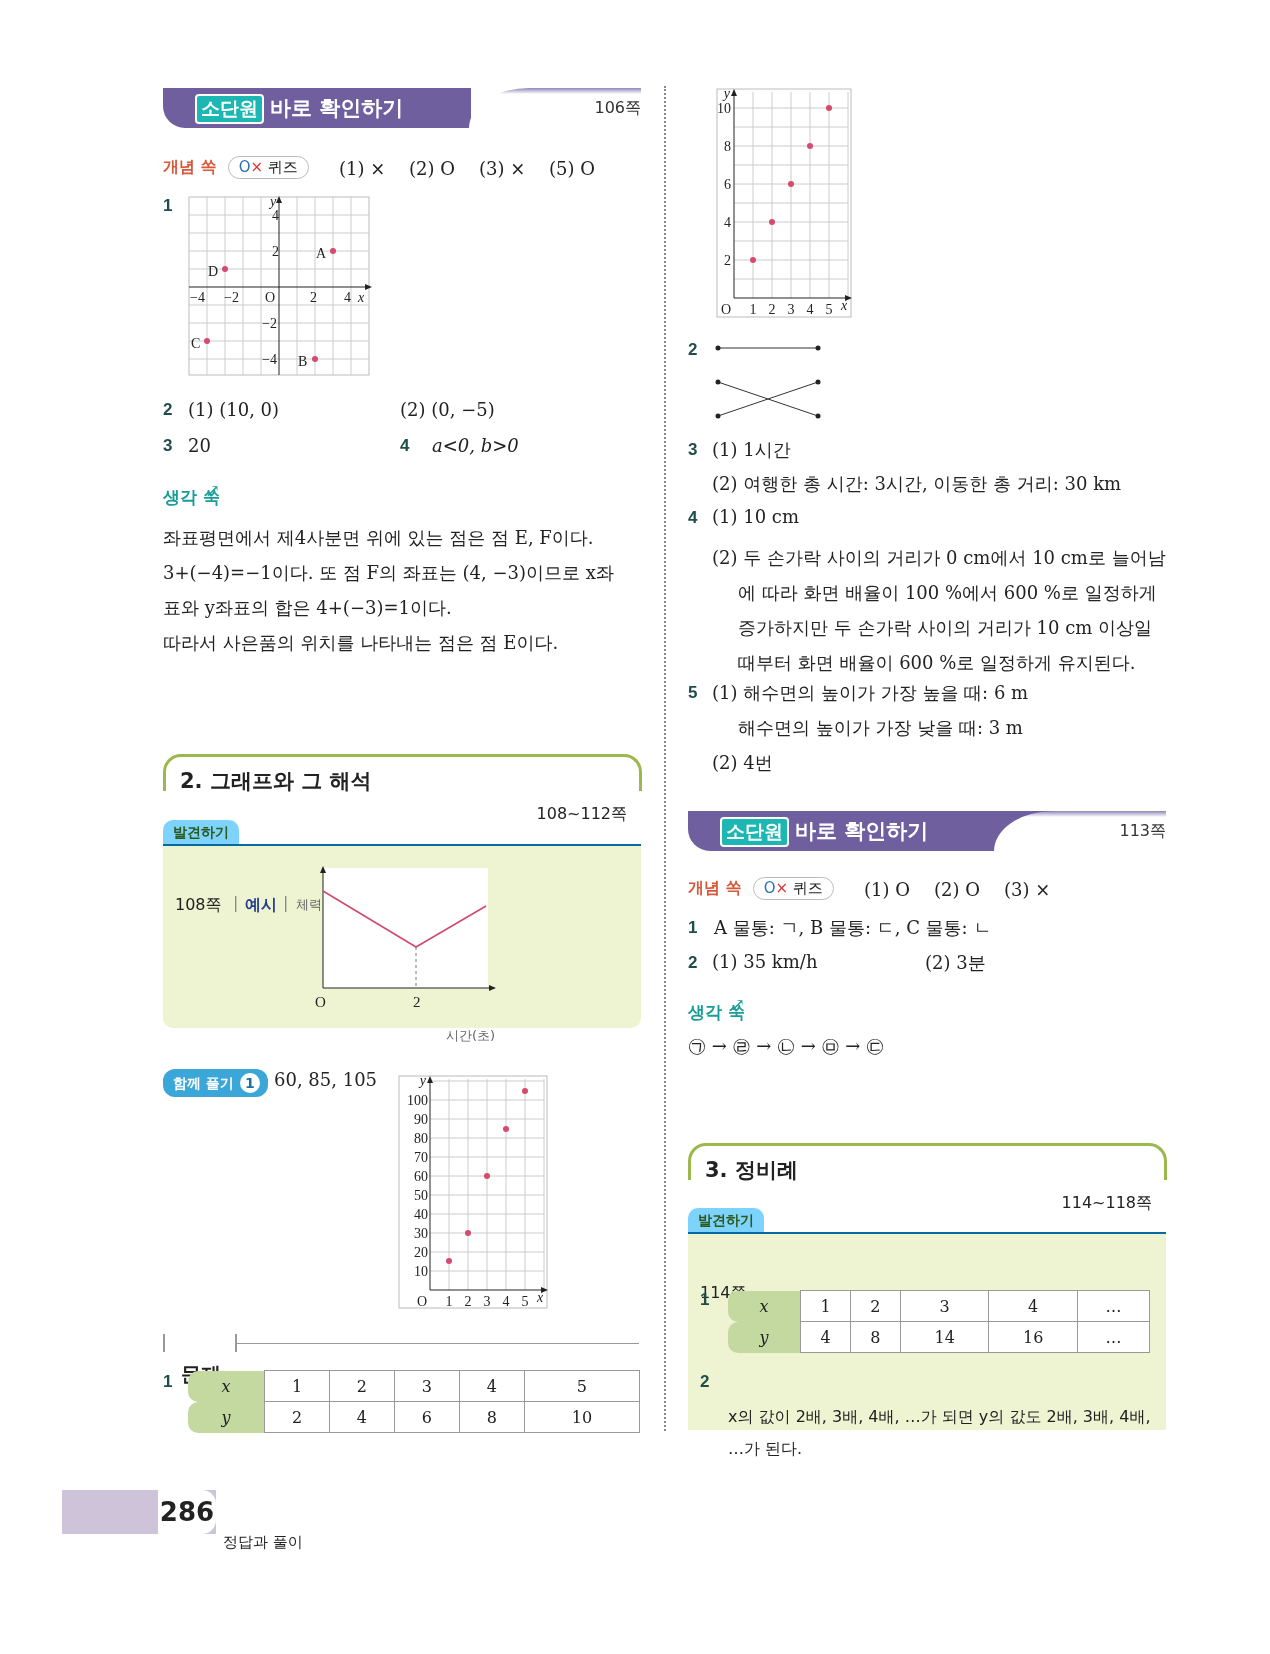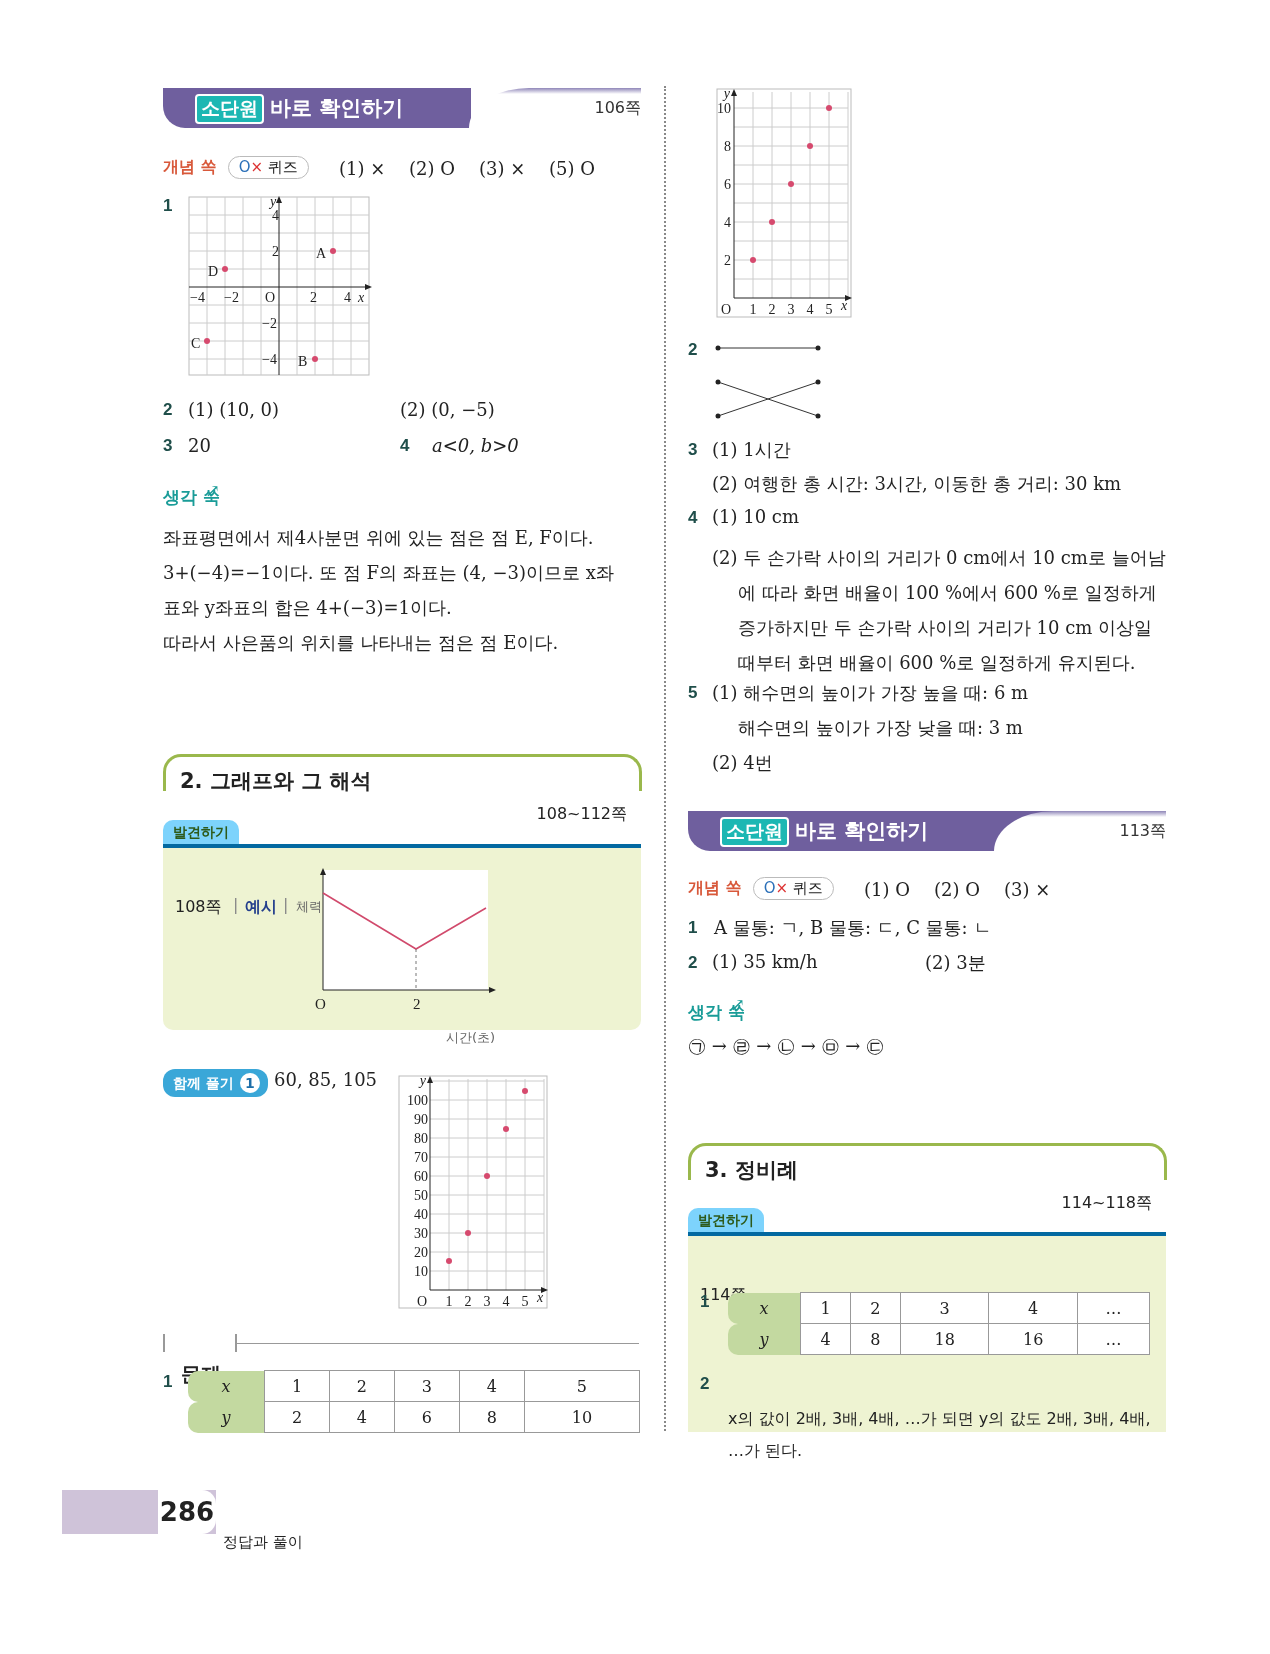--- a/index.html
+++ b/index.html
@@ -15,21 +15,21 @@
   .banner-title{position:absolute;top:6px;left:32px;font-size:21px;font-weight:bold;font-family:"DejaVu Sans","Liberation Sans",sans-serif;}
   .badge-sdw{display:inline-block;background:#1cb7b3;color:#fff;border:2px solid #fff;border-radius:4px;padding:0 4px;margin-right:6px;font-size:19px;}
   .banner-page{position:absolute;top:10px;right:0;font-size:16px;color:#333;font-family:"DejaVu Sans","Liberation Sans",sans-serif;}
   .concept{color:#d8583a;font-weight:bold;font-family:"DejaVu Sans","Liberation Sans",sans-serif;font-size:16px;text-align:center;}
   .oxpill{display:inline-block;border:1.5px solid #bbb;border-radius:12px;padding:1px 10px;font-size:15px;font-family:"DejaVu Sans","Liberation Sans",sans-serif;margin-left:6px;}
   .oxpill .o{color:#2a6fb8;} .oxpill .x{color:#d33;}
   .think{color:#1a9c98;font-weight:bold;font-family:"DejaVu Sans","Liberation Sans",sans-serif;font-size:17px;}
   .section-box{border:3px solid #9ab84c;border-bottom:none;border-radius:18px 18px 0 0;height:34px;}
   .section-title{font-size:21px;font-weight:bold;font-family:"DejaVu Sans","Liberation Sans",sans-serif;color:#222;}
   .discover-tab{background:#7dd3fc;color:#2d5a1a;border-radius:10px 10px 0 0;font-family:"DejaVu Sans","Liberation Sans",sans-serif;font-weight:bold;font-size:14px;padding:4px 10px;}
-  .discover-panel{background:#eef3d2;border-top:4px solid #0369a1;}
+  .discover-panel{background:#eef3d2;border-top:2px solid #0369a1;}
   .together{background:#3aa7d8;color:#fff;border-radius:12px;font-family:"DejaVu Sans","Liberation Sans",sans-serif;font-size:14px;font-weight:bold;padding:2px 6px 2px 10px;}
   .together .c{display:inline-block;background:#fff;color:#1c6ea8;border:2px solid #3aa7d8;border-radius:50%;width:20px;height:20px;line-height:20px;text-align:center;margin-left:4px;}
   table.vt{border-collapse:collapse;font-size:16px;}
   table.vt td{border:1px solid #999;text-align:center;height:28px;background:#fff;}
   table.vt td.h{background:#c3d9a0;border:none;font-style:italic;border-radius:10px 0 0 10px;}
   .divider{border-left:2px dotted #888;}
   .footer-bar{background:#cfc3d9;}
   .pagenum{background:#fff;border-radius:0 14px 14px 0;font-family:"DejaVu Sans","Liberation Sans",sans-serif;font-weight:bold;font-size:26px;}
 </style>
 </head>
@@ -356,21 +356,21 @@
           <td>1</td>
           <td>2</td>
           <td>3</td>
           <td>4</td>
           <td>…</td>
         </tr>
     <tr>
           <td class="h">y</td>
           <td>4</td>
           <td>8</td>
-          <td>18</td>
+          <td>14</td>
           <td>16</td>
           <td>…</td>
         </tr>
   </tbody>
     </table>
   <span class="abs num" style="left:12px;top:138px;">2</span>
   <div class="abs sans" style="left:40px;top:136px;width:430px;font-size:16px;line-height:32px;">
     <div>x의 값이 2배, 3배, 4배, …가 되면 y의 값도 2배, 3배, 4배,</div>
     <div>…가 된다.</div>
   </div>

